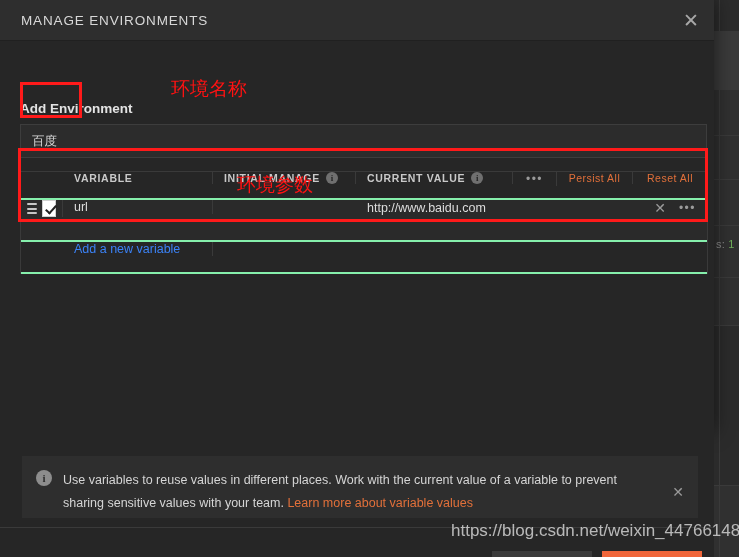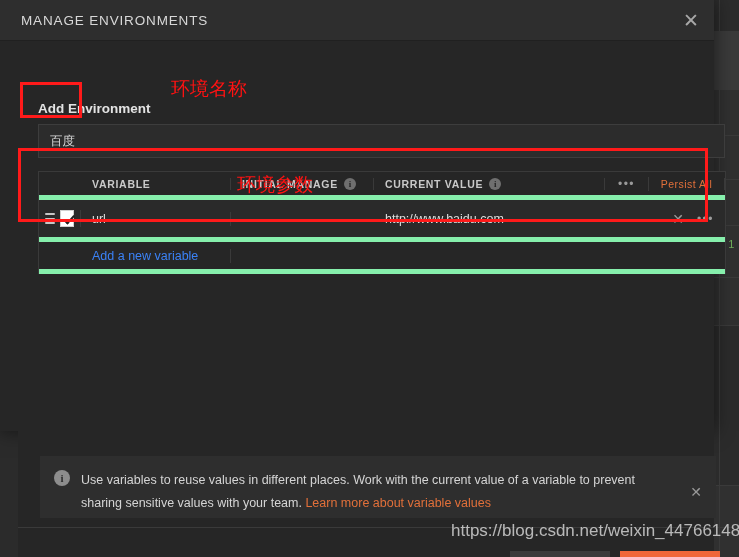--- a/index.html
+++ b/index.html
@@ -93,21 +93,20 @@
     font-size: 19px;
     line-height: 1;
     cursor: pointer;
   }
 
   
   #modal-body {
     position: relative;
     height: 517px;
     background: #262626;
-    margin-left: 18px;
   }
 
   #add-env-label {
     position: absolute;
     left: 20px;
     top: 60px;
     font-size: 13.5px;
     font-weight: bold;
     color: #e3e3e3;
   }
@@ -135,23 +134,23 @@
     left: 20px;
     top: 130px;
     width: 688px;
     border: 1px solid #3a3a3a;
     border-bottom: none;
     box-sizing: border-box;
   }
   .vt-row {
     display: flex;
     box-sizing: border-box;
-    border-bottom: 5px solid #86efac;
+    border-bottom: 2px solid #86efac;
     min-height: 28px;
-    align-items: center;
+    align-items: flex-start;
   }
   .vt-head {
     height: 26px;
     background: #262626;
   }
   .vt-cell {
     box-sizing: border-box;
     border-right: 1px solid #3a3a3a;
     display: flex;
     align-items: center;
@@ -411,20 +410,21 @@
         <div class="vt-cell c-init">
           <span class="hdr-txt">INITIAL MANAGE</span>
           <span class="info-icon">i</span>
         </div>
         <div class="vt-cell c-cur">
           <span class="hdr-txt">CURRENT VALUE</span>
           <span class="info-icon">i</span>
         </div>
         <div class="vt-cell c-dots-h">•••</div>
         <div class="vt-cell c-persist">Persist All</div>
+        <div class="vt-cell c-reset last">Reset All</div>
       </div>
 
       <div class="vt-row vt-data">
         <div class="vt-cell c-check">
           <span class="drag-handle">
               <i></i>
               <i></i>
               <i></i>
             </span>
           <span class="vcheck"></span>

